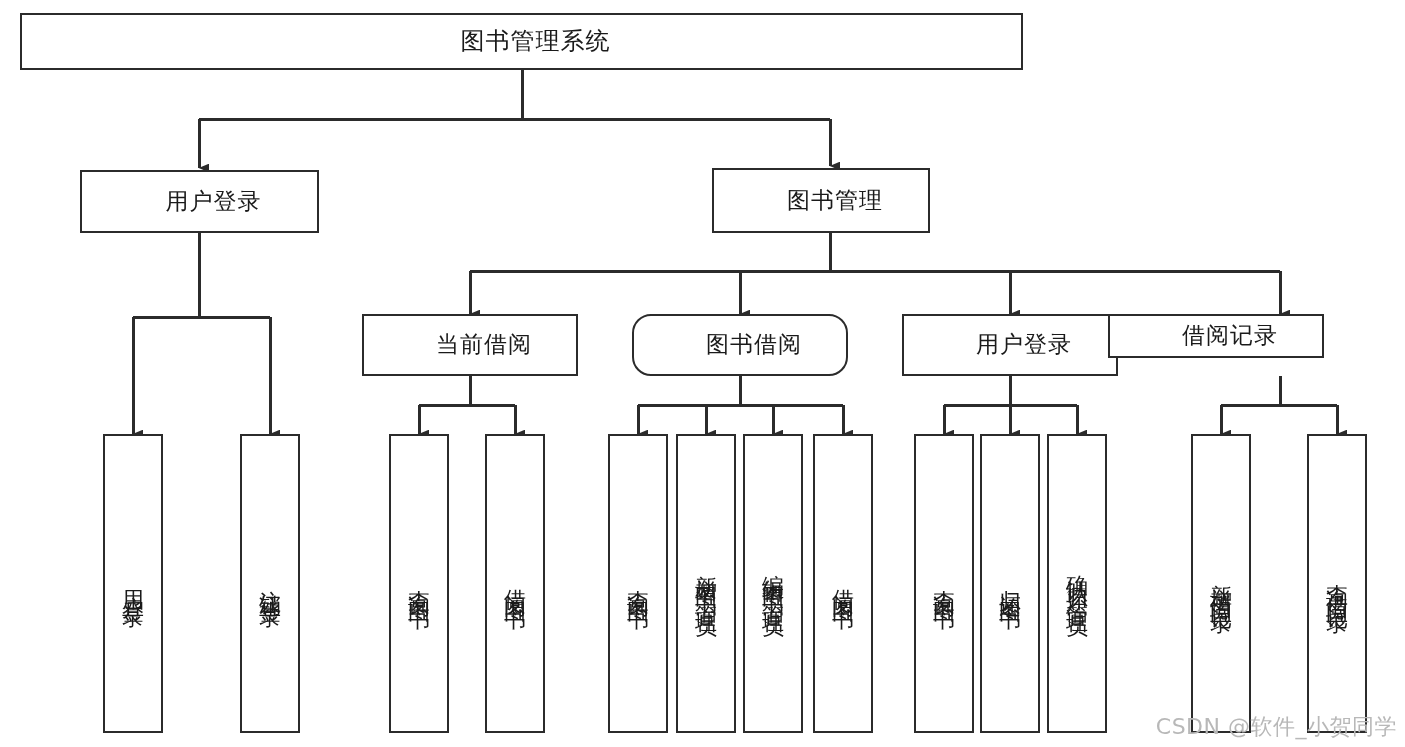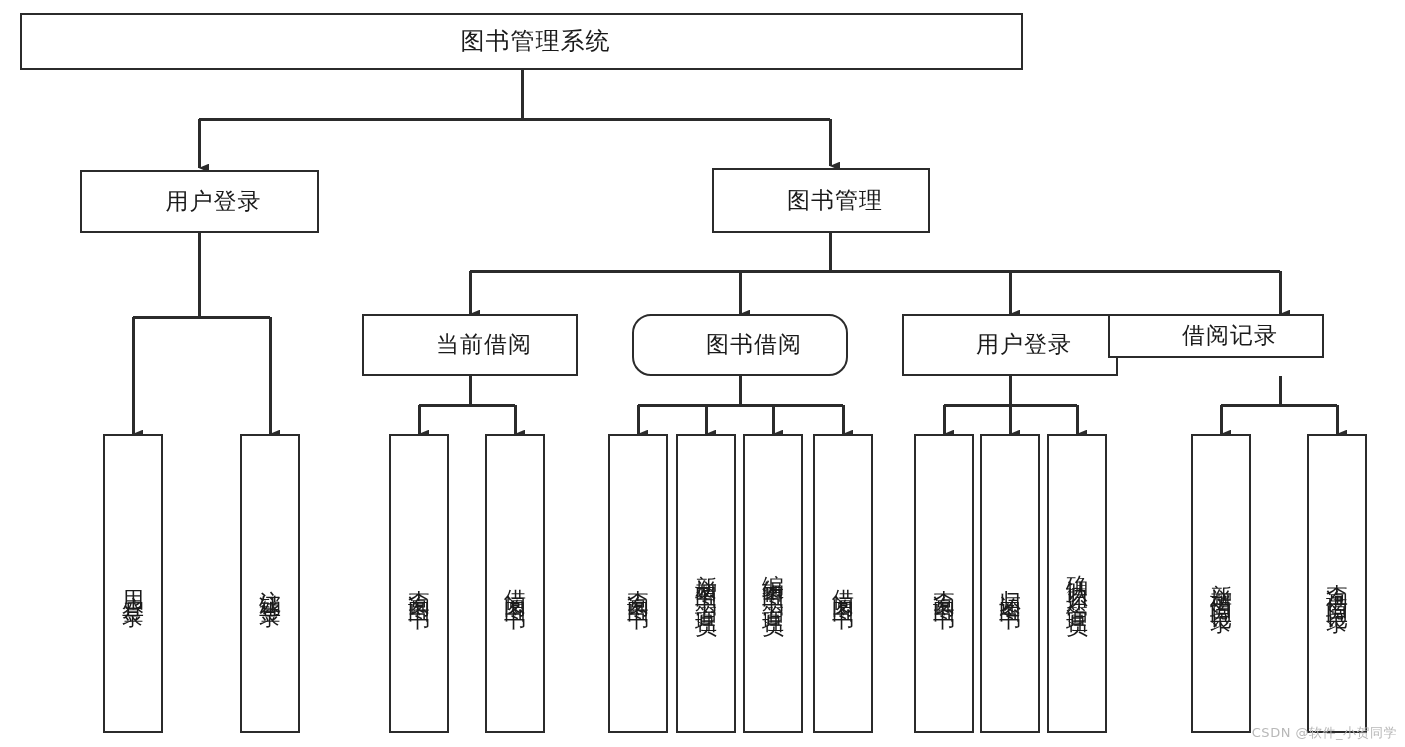--- a/index.html
+++ b/index.html
@@ -53,21 +53,21 @@
     text-orientation: upright;
     letter-spacing: 6px;
     line-height: 1.0;
     white-space: nowrap;
     display: block;
   }
   .watermark {
     position: absolute;
     right: 8px;
     bottom: 5px;
-    font-size: 13px;
+    font-size: 22px;
     color: #b8b8b8;
     letter-spacing: 0.5px;
     white-space: nowrap;
     font-family: "DejaVu Sans", "Liberation Sans", sans-serif;
   }
 </style>
 </head>
 <body>
 
 <div id="canvas">

